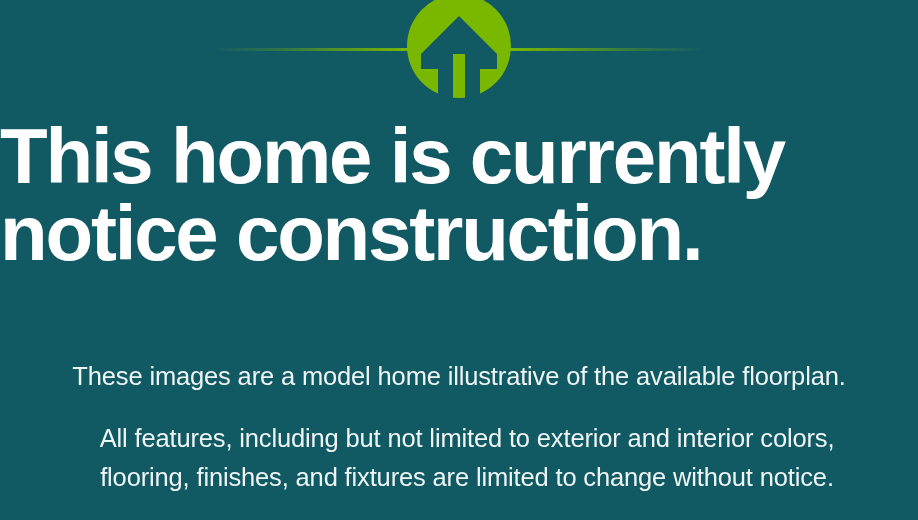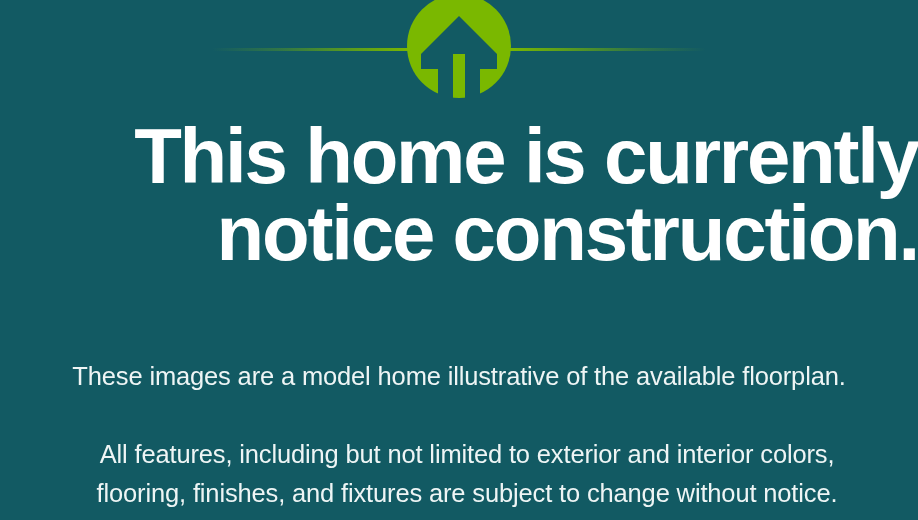--- a/index.html
+++ b/index.html
@@ -60,21 +60,21 @@
     width: 104px;
     height: 104px;
   }
 
   
   #headline {
     position: absolute;
     left: 0;
     top: 118px;
     width: 918px;
-    text-align: right;
+    text-align: left;
     color: #ffffff;
     font-size: 78px;
     font-weight: bold;
     line-height: 0.99;
     letter-spacing: -2.2px;
   }
   #headline .hl-line {
     display: block;
     white-space: nowrap;
   }
@@ -89,21 +89,21 @@
     color: #eef5f5;
     font-size: 25.5px;
     font-weight: normal;
     line-height: 1.5;
     letter-spacing: -0.15px;
   }
   #body-copy .para {
     display: block;
   }
   #body-copy .para-gap {
-    margin-top: 40px;
+    margin-top: 24px;
     padding-left: 16px;
   }
   #body-copy .copy-line {
     display: block;
     white-space: nowrap;
   }
 </style>
 </head>
 <body>
 
@@ -133,17 +133,17 @@
     <span class="hl-line">This home is currently</span>
     <span class="hl-line">notice construction.</span>
   </div>
 
   <div id="body-copy">
     <span class="para">
       <span class="copy-line">These images are a model home illustrative of the available floorplan.</span>
     </span>
     <span class="para para-gap">
       <span class="copy-line">All features, including but not limited to exterior and interior colors,</span>
-      <span class="copy-line">flooring, finishes, and fixtures are subject to change without notice.</span>
+      <span class="copy-line">flooring, finishes, and fixtures are limited to change without notice.</span>
     </span>
   </div>
 
 </div>
 
 </body></html>

